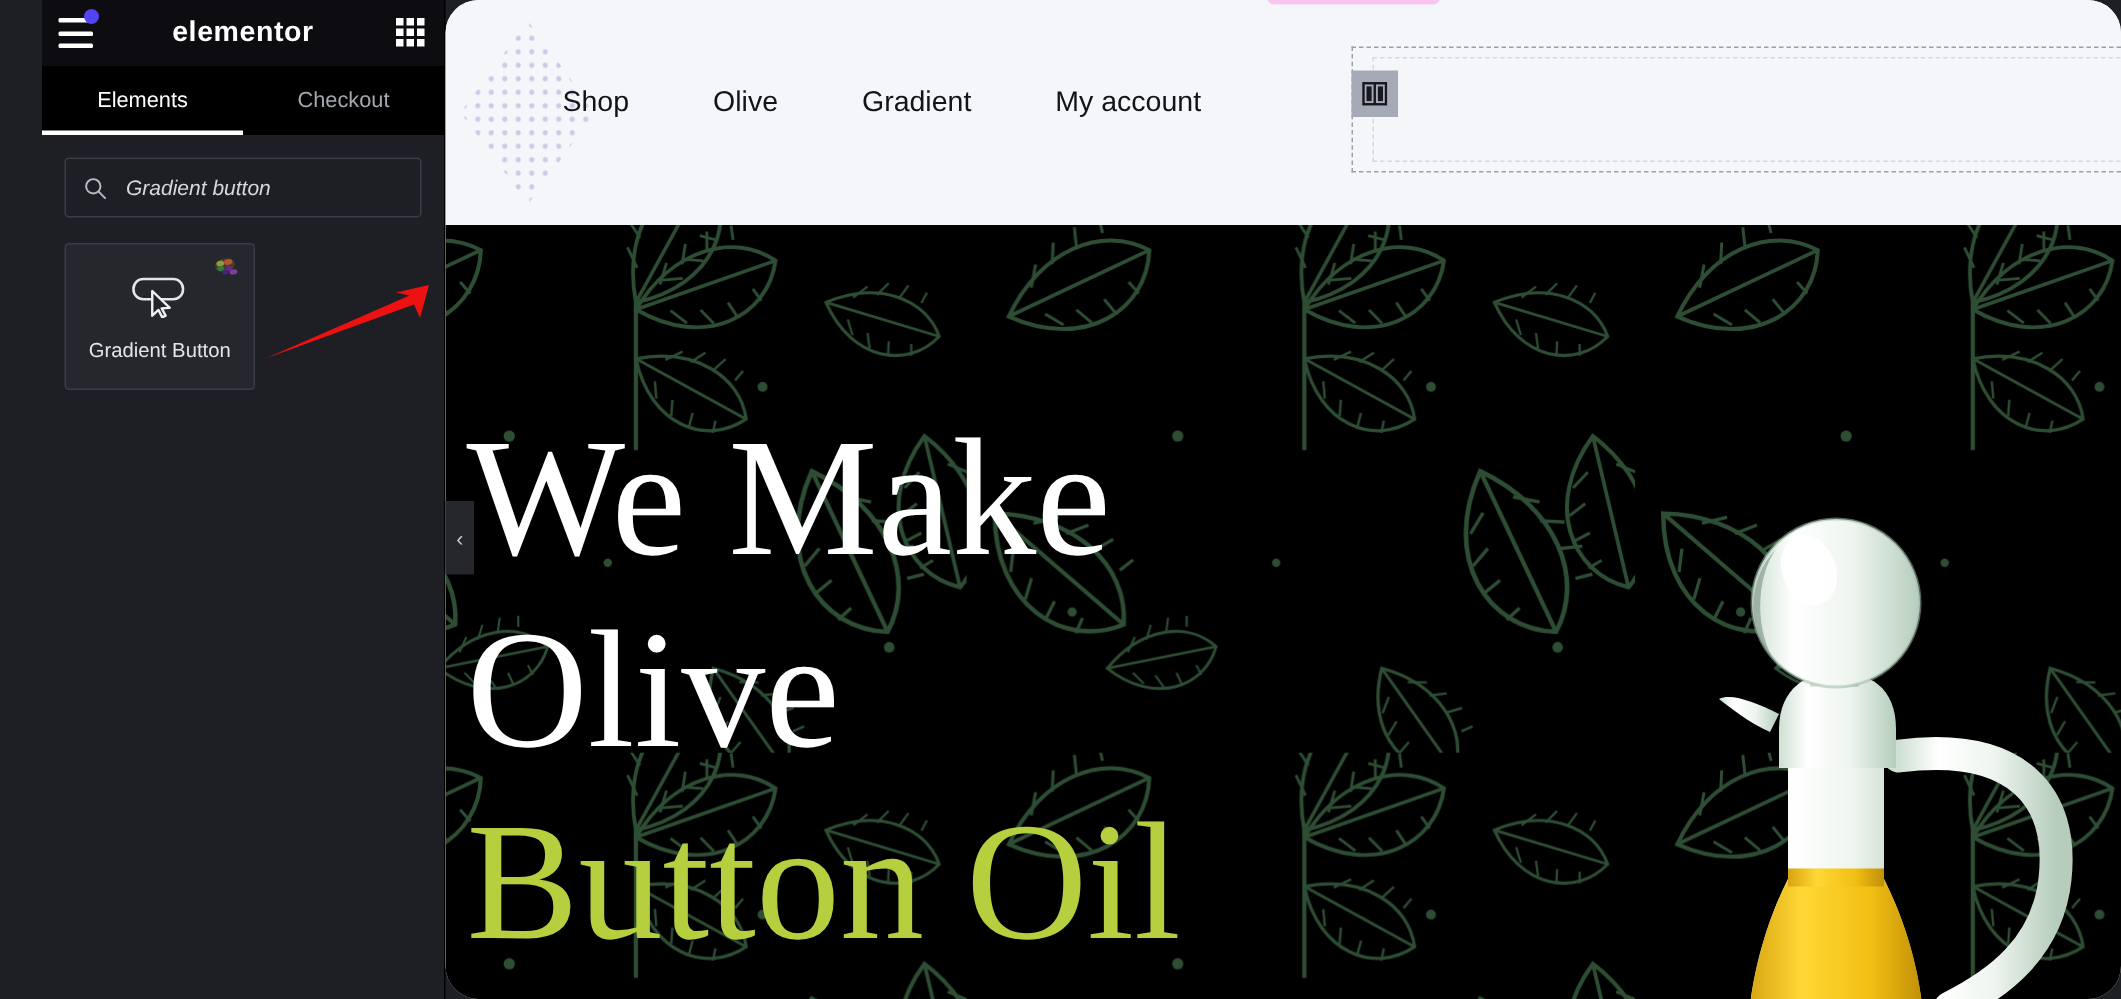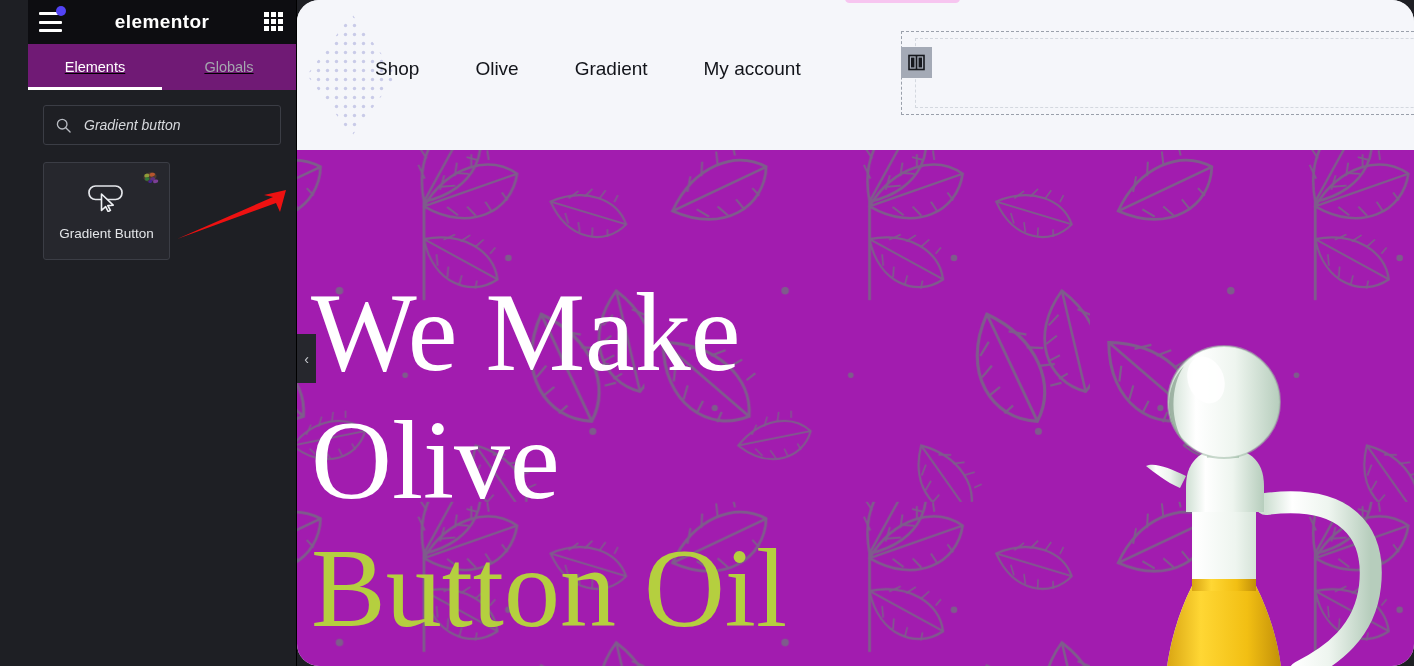--- a/index.html
+++ b/index.html
@@ -43,21 +43,21 @@
   }
   #apps-grid {
     position: absolute; right: 12px; top: 12px;
     width: 20px; height: 20px;
     display: grid; grid-template-columns: repeat(3, 5px); grid-template-rows: repeat(3, 5px);
     gap: 2px; cursor: pointer;
   }
   #apps-grid i { background: #fff; display: block; width: 5px; height: 5px; }
 
   #tabs {
-    height: 46px; background: #701a75;
+    height: 46px; background: #000000;
     display: flex;
     text-decoration: underline;
   }
   .tab {
     flex: 1; display: flex; align-items: center; justify-content: center;
     color: #a4a7ae; font-size: 14.5px; cursor: pointer;
     position: relative;
   }
   .tab.active { color: #fff; }
   .tab.active::after {
@@ -142,21 +142,21 @@
     position: absolute; left: 604px; top: 47px;
     width: 31px; height: 31px;
     background: #a4aab6;
     display: flex; align-items: center; justify-content: center;
     cursor: move; z-index: 5;
   }
 
   
   #hero {
     position: absolute; left: 0; top: 150px; right: 0; bottom: 0;
-    background: #a21caf; overflow: hidden;
+    background: #000000; overflow: hidden;
   }
   #leaf-pattern { position: absolute; inset: 0; width: 100%; height: 100%; opacity: .5; }
   #hero-title {
     position: absolute; left: 14px; top: 118px;
     font-family: "Liberation Serif", serif;
     font-size: 112px; line-height: 128px;
     color: #ffffff; font-weight: normal;
     white-space: pre-line;
   }
   #hero-title .accent { color: #b5cf3f; }
@@ -188,21 +188,21 @@
           <i></i>
           <i></i>
       </div>
     </div>
 
     <div id="tabs">
       <div class="tab active">
         <span>Elements</span>
       </div>
       <div class="tab">
-        <span>Globals</span>
+        <span>Checkout</span>
       </div>
     </div>
 
     <div id="panel-body">
 
       <div id="search-wrap">
         <svg id="search-icon" viewBox="0 0 16 16">
           <circle cx="6.6" cy="6.6" r="5.1" fill="none" stroke="#b9bcc3" stroke-width="1.4"></circle>
           <line x1="10.4" y1="10.4" x2="15" y2="15" stroke="#b9bcc3" stroke-width="1.4" stroke-linecap="round"></line>
         </svg>

